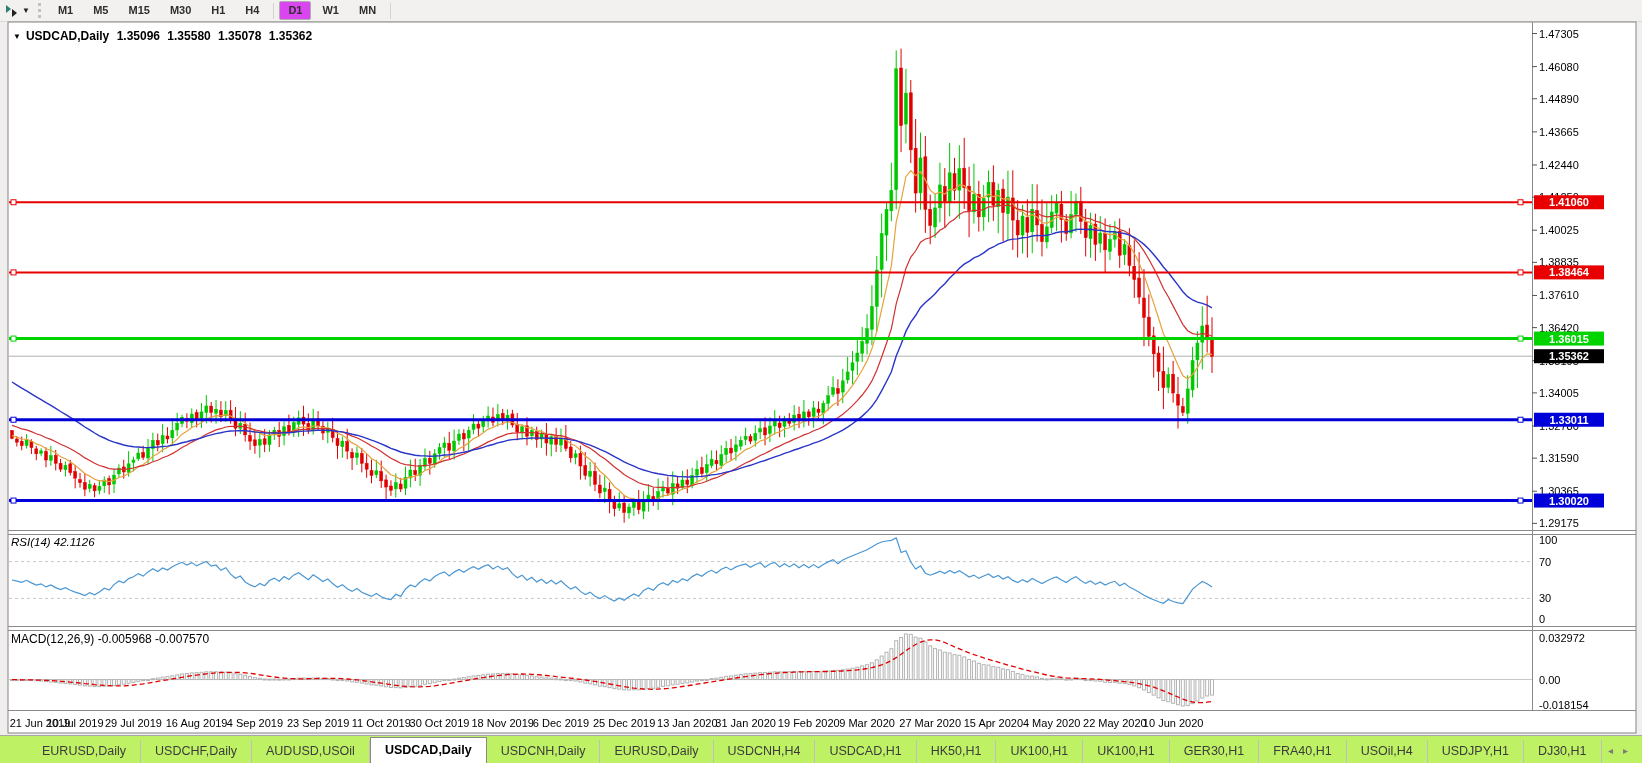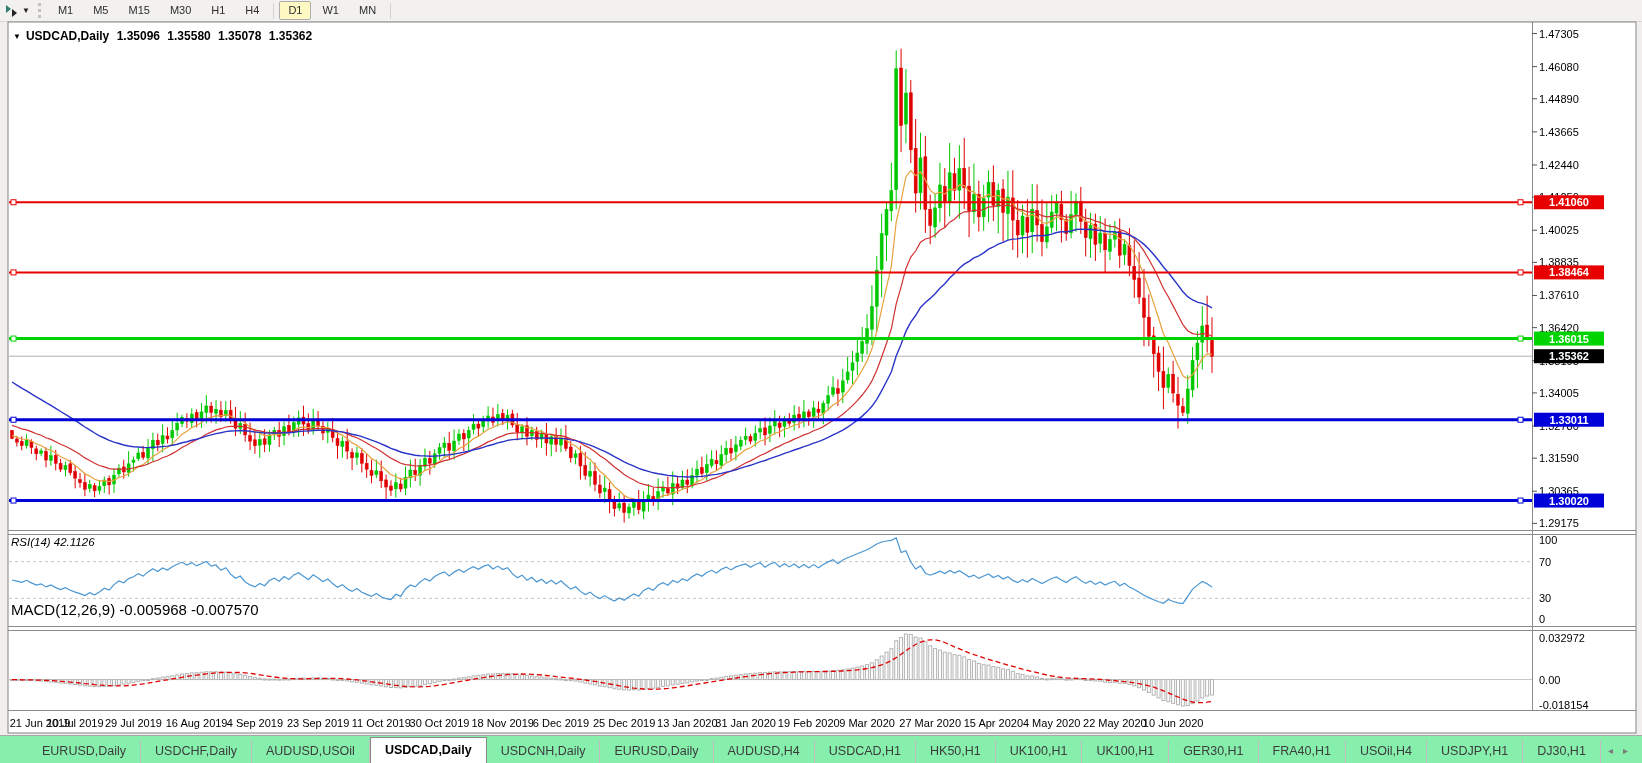--- a/index.html
+++ b/index.html
@@ -5,34 +5,34 @@
   html,body{margin:0;padding:0;background:#ececec;}
   #app{position:relative;width:1642px;height:763px;background:#f0efee;overflow:hidden;
        font-family:"Liberation Sans",sans-serif;-webkit-font-smoothing:none;}
   
   #toolbar{position:absolute;left:0;top:0;width:1642px;height:21px;background:#f2f1f0;
            border-bottom:1px solid #d9d8d6;display:flex;align-items:center;}
   #tool-icon{width:18px;height:16px;margin-left:3px;display:flex;align-items:center;justify-content:center;cursor:pointer;}
   #tool-caret{font-size:8px;color:#222;margin:0 4px 0 1px;cursor:pointer;}
   .grip{height:15px;border-left:3px dotted #c2c1bf;margin:0 7px 0 4px;}
   .vsep{height:16px;border-left:1px solid #d4d3d1;margin:0 4px;}
-  .tf-btn{font-size:11px;font-weight:400;color:#2e2e2e;padding:2px 8px;margin:0 1px;cursor:pointer;
+  .tf-btn{font-size:11px;font-weight:700;color:#2e2e2e;padding:2px 8px;margin:0 1px;cursor:pointer;
           border:1px solid transparent;border-radius:2px;line-height:13px;}
-  .tf-btn.active{background:#fef9c3;border:1px solid #aeaeae;}
+  .tf-btn.active{background:#d946ef;border:1px solid #aeaeae;}
   
   #chartwrap{position:absolute;left:0;top:21px;width:1642px;height:714px;}
   #chartsvg{position:absolute;left:0;top:0;}
   .overlay-label{position:absolute;color:#000;font-size:12px;white-space:nowrap;}
   #ohlc-title{left:13px;top:8px;font-weight:600;}
   #ohlc-title .tri{font-size:8px;vertical-align:1px;margin-right:5px;}
   #ohlc-title span{margin-right:4px;}
   #rsi-title{left:11px;top:515px;font-size:11.5px;font-style:italic;}
-  #macd-title{left:11px;top:580px;font-size:15px;}
+  #macd-title{left:11px;top:611px;font-size:12px;}
   
-  #tabbar{position:absolute;left:0;top:735px;width:1642px;height:28px;background:#86efac;
+  #tabbar{position:absolute;left:0;top:735px;width:1642px;height:28px;background:#bef264;
           border-top:1px solid #a8a7a5;display:flex;align-items:flex-end;}
   #tabs{display:flex;align-items:flex-end;padding-left:28px;height:27px;}
   .tab{font-size:12.5px;color:#3c3c3c;padding:4px 14px 6px 14px;cursor:pointer;white-space:nowrap;
        border-right:1px solid #c0bfbd;line-height:14px;}
   .tab.active{background:#ffffff;border:1px solid #8b8a88;border-bottom:none;border-right:1px solid #8b8a88;
               font-weight:700;color:#000;padding-top:5px;padding-bottom:7px;margin-top:-2px;}
   #tab-scrolls{margin-left:auto;margin-right:14px;align-self:center;color:#7c7b79;font-size:10px;display:flex;gap:10px;}
   #tab-scrolls span{cursor:pointer;}
 </style>
 </head>
@@ -952,21 +952,21 @@
   </div>
 
   <div id="tabbar">
     <div id="tabs">
         <span class="tab">EURUSD,Daily</span>
         <span class="tab">USDCHF,Daily</span>
         <span class="tab">AUDUSD,USOil</span>
         <span class="tab active">USDCAD,Daily</span>
         <span class="tab">USDCNH,Daily</span>
         <span class="tab">EURUSD,Daily</span>
-        <span class="tab">AUDUSD,H4</span>
+        <span class="tab">USDCNH,H4</span>
         <span class="tab">USDCAD,H1</span>
         <span class="tab">HK50,H1</span>
         <span class="tab">UK100,H1</span>
         <span class="tab">UK100,H1</span>
         <span class="tab">GER30,H1</span>
         <span class="tab">FRA40,H1</span>
         <span class="tab">USOil,H4</span>
         <span class="tab">USDJPY,H1</span>
         <span class="tab">DJ30,H1</span>
       </div>

